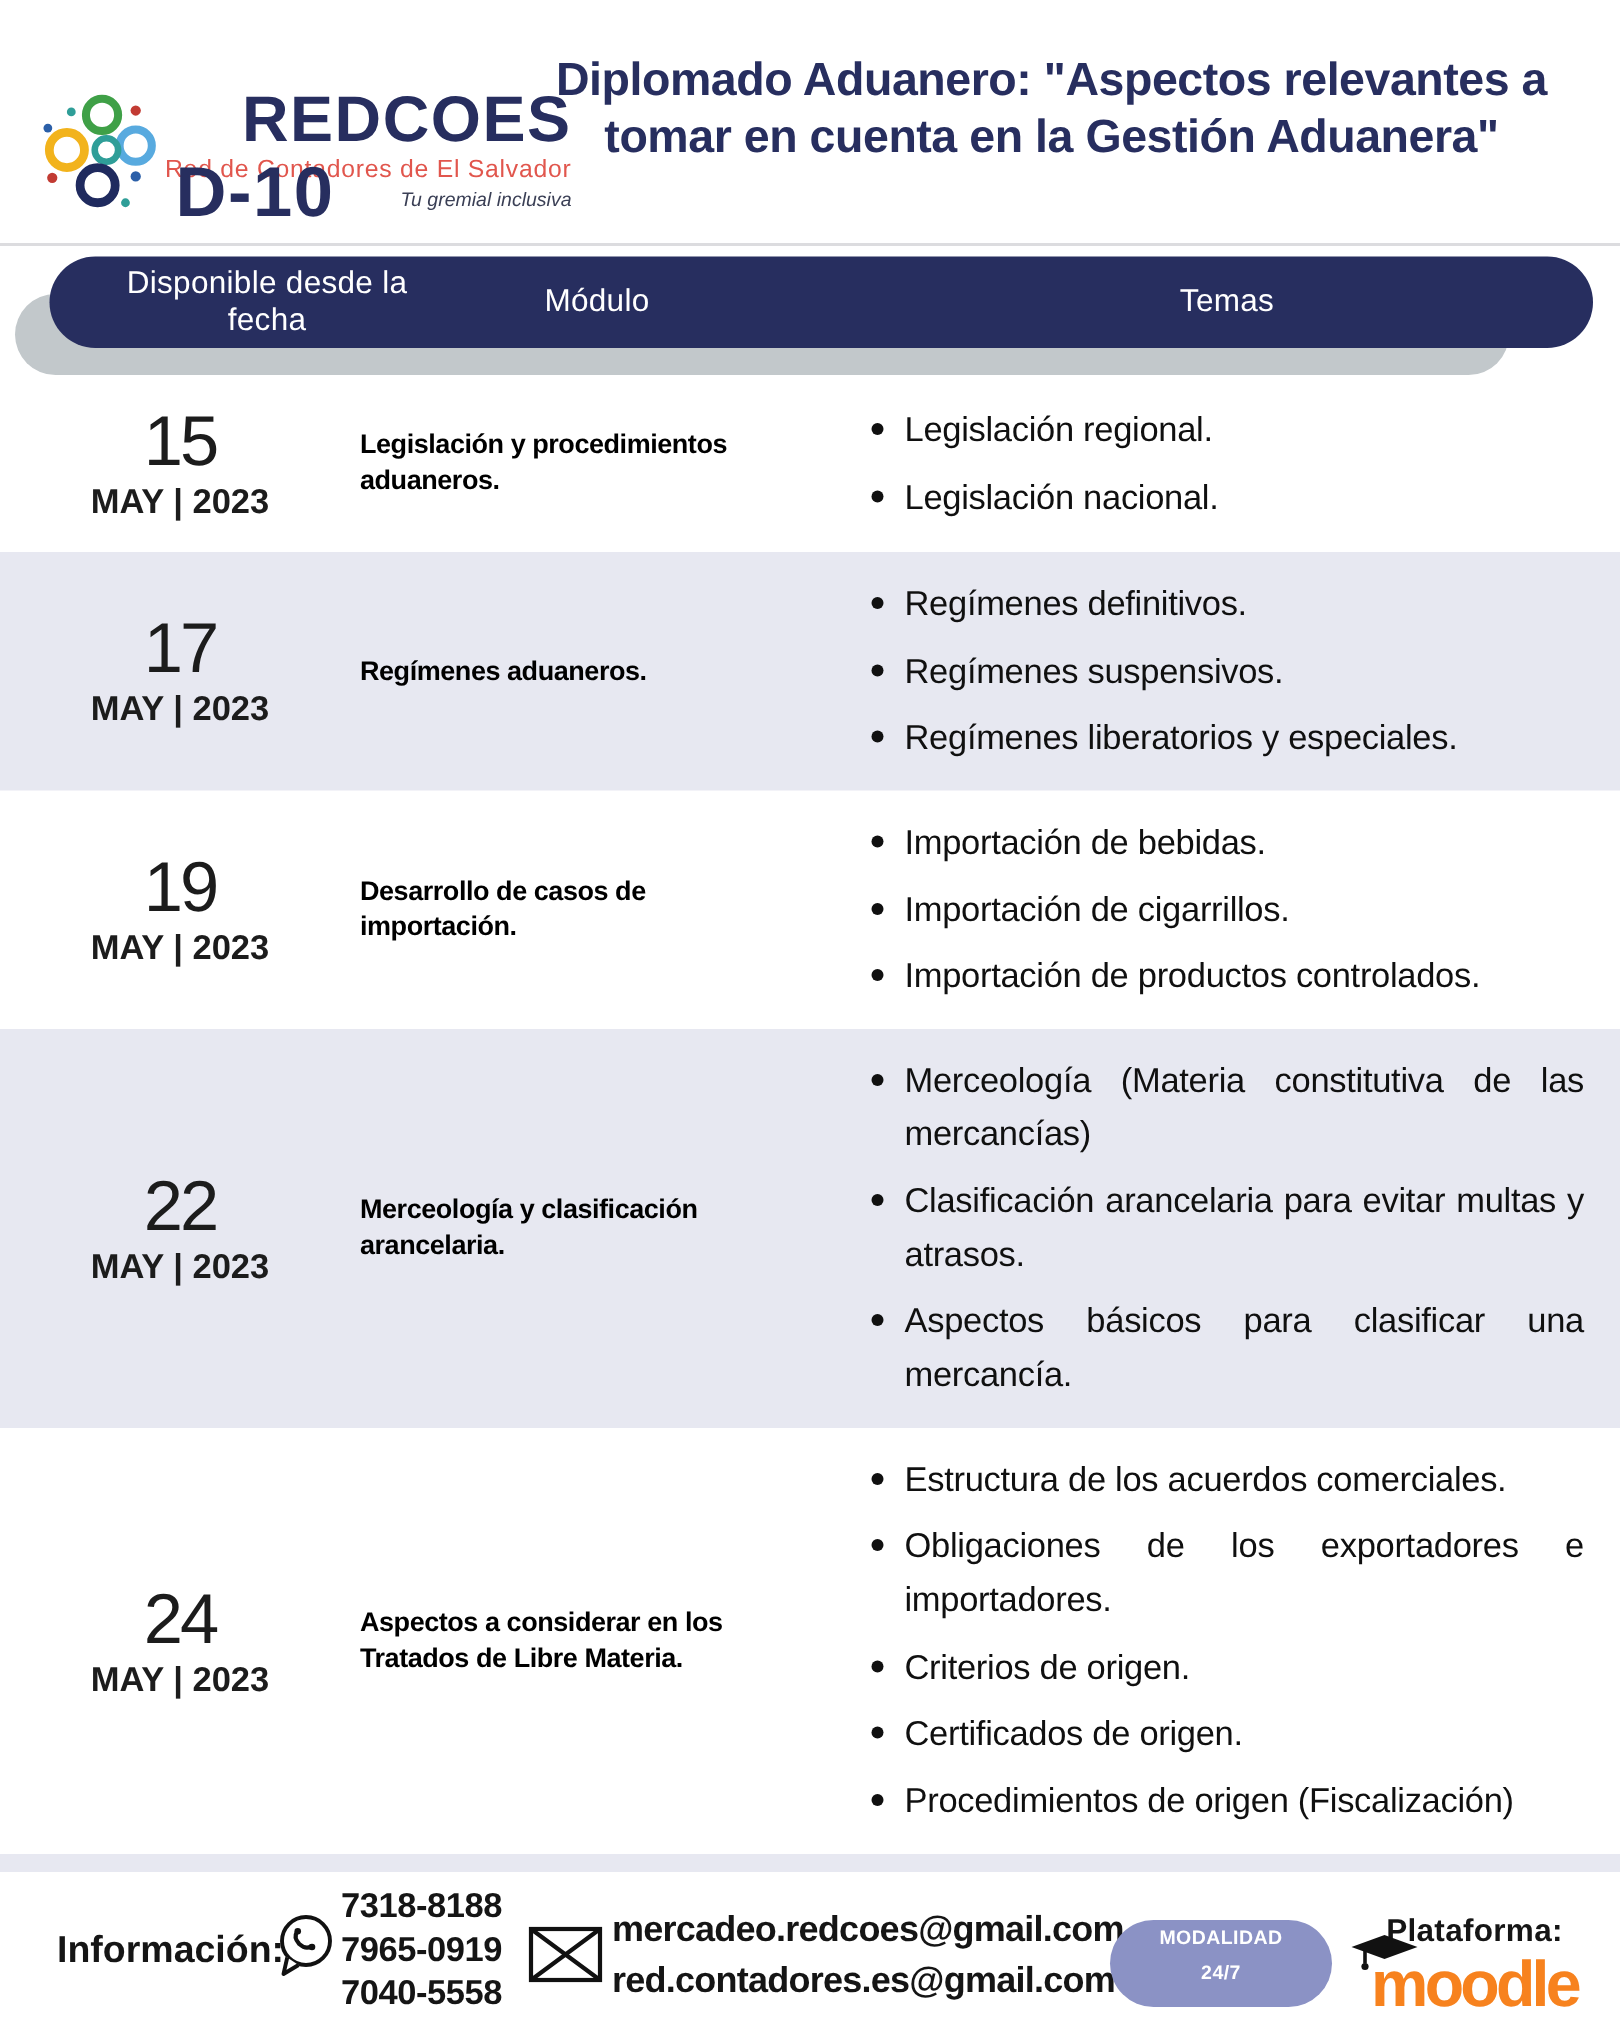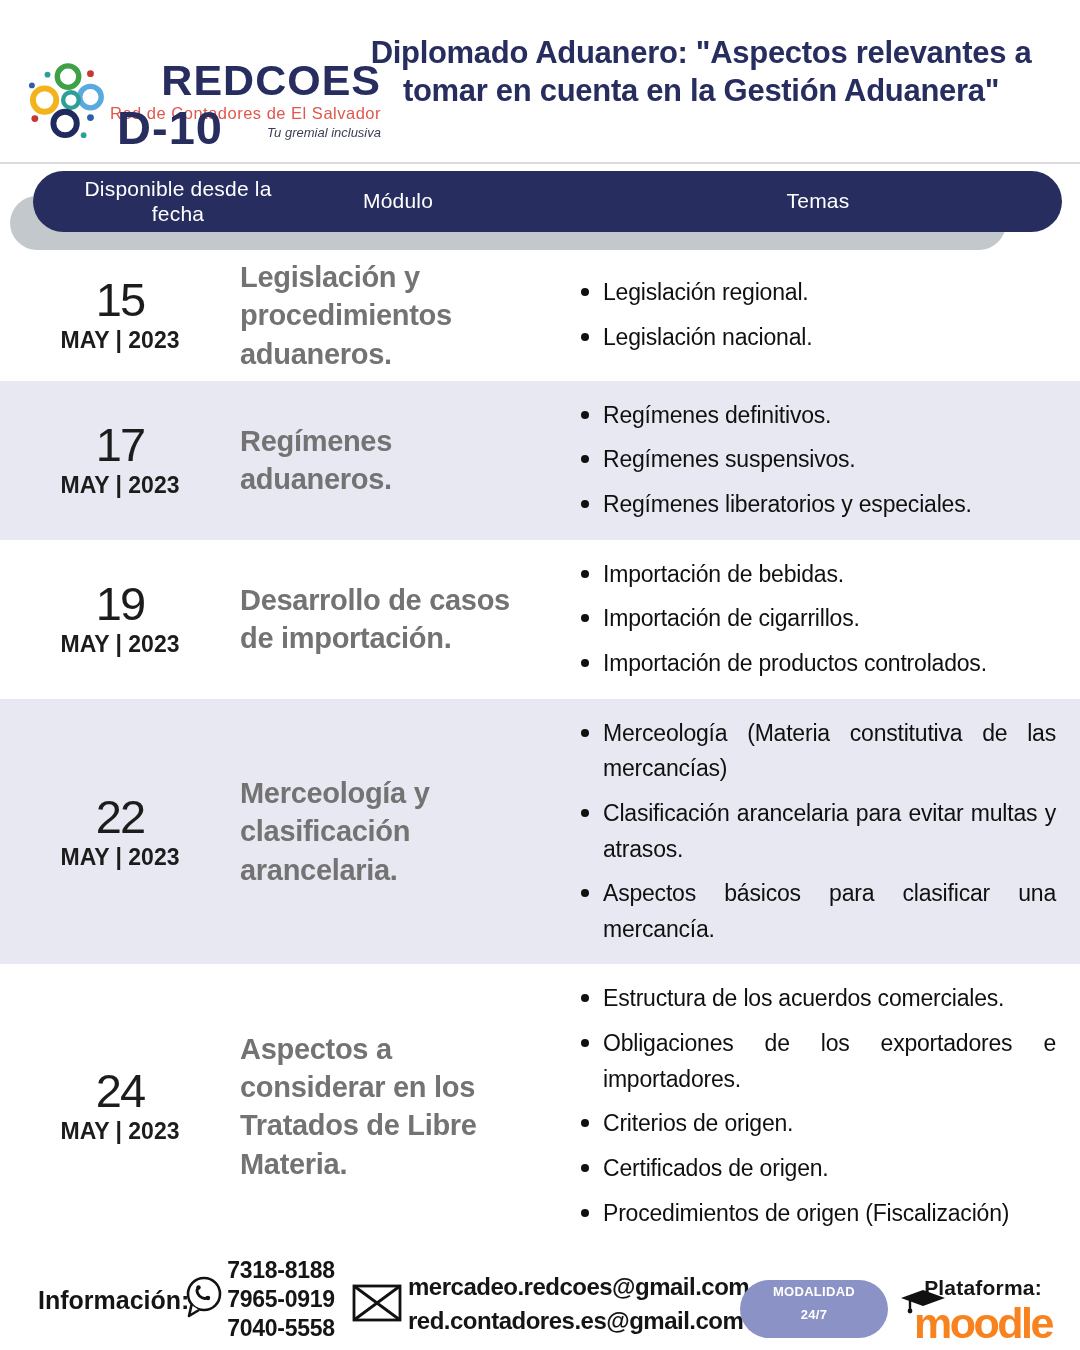--- a/index.html
+++ b/index.html
@@ -57,21 +57,21 @@
   .row:nth-child(1){min-height:118px;}
   .row:nth-child(2){min-height:122px;}
   .row:nth-child(3){min-height:128px;}
   .row:nth-child(4){min-height:258px;}
   .row:nth-child(5){min-height:228px;}
   .row:nth-child(6){min-height:143px;}
   .cell-date{flex:0 0 240px;text-align:center;}
   .day{font-size:47px;font-weight:400;letter-spacing:-2px;line-height:1;color:#1c1c1c;}
   .date{font-size:23px;font-weight:700;color:#1c1c1c;margin-top:4px;letter-spacing:0;}
   .cell-module{flex:0 0 315px;box-sizing:border-box;padding-right:24px;
-    font-size:29px;font-weight:800;letter-spacing:-.3px;line-height:1.32;color:#737373;}
+    font-size:18px;font-weight:800;letter-spacing:-.3px;line-height:1.32;color:#000000;}
   .cell-topics{flex:1 1 auto;box-sizing:border-box;padding:0 24px 0 20px;}
   .cell-topics ul{list-style:none;margin:0;padding:0;}
   .cell-topics li{
     position:relative;padding-left:28px;margin:9px 0;
     font-size:23px;line-height:1.55;color:#101010;text-align:justify;letter-spacing:-.2px;
   }
   .cell-topics li::before{
     content:"";position:absolute;left:6px;top:13px;width:8px;height:8px;border-radius:50%;background:#101010;
   }
 

